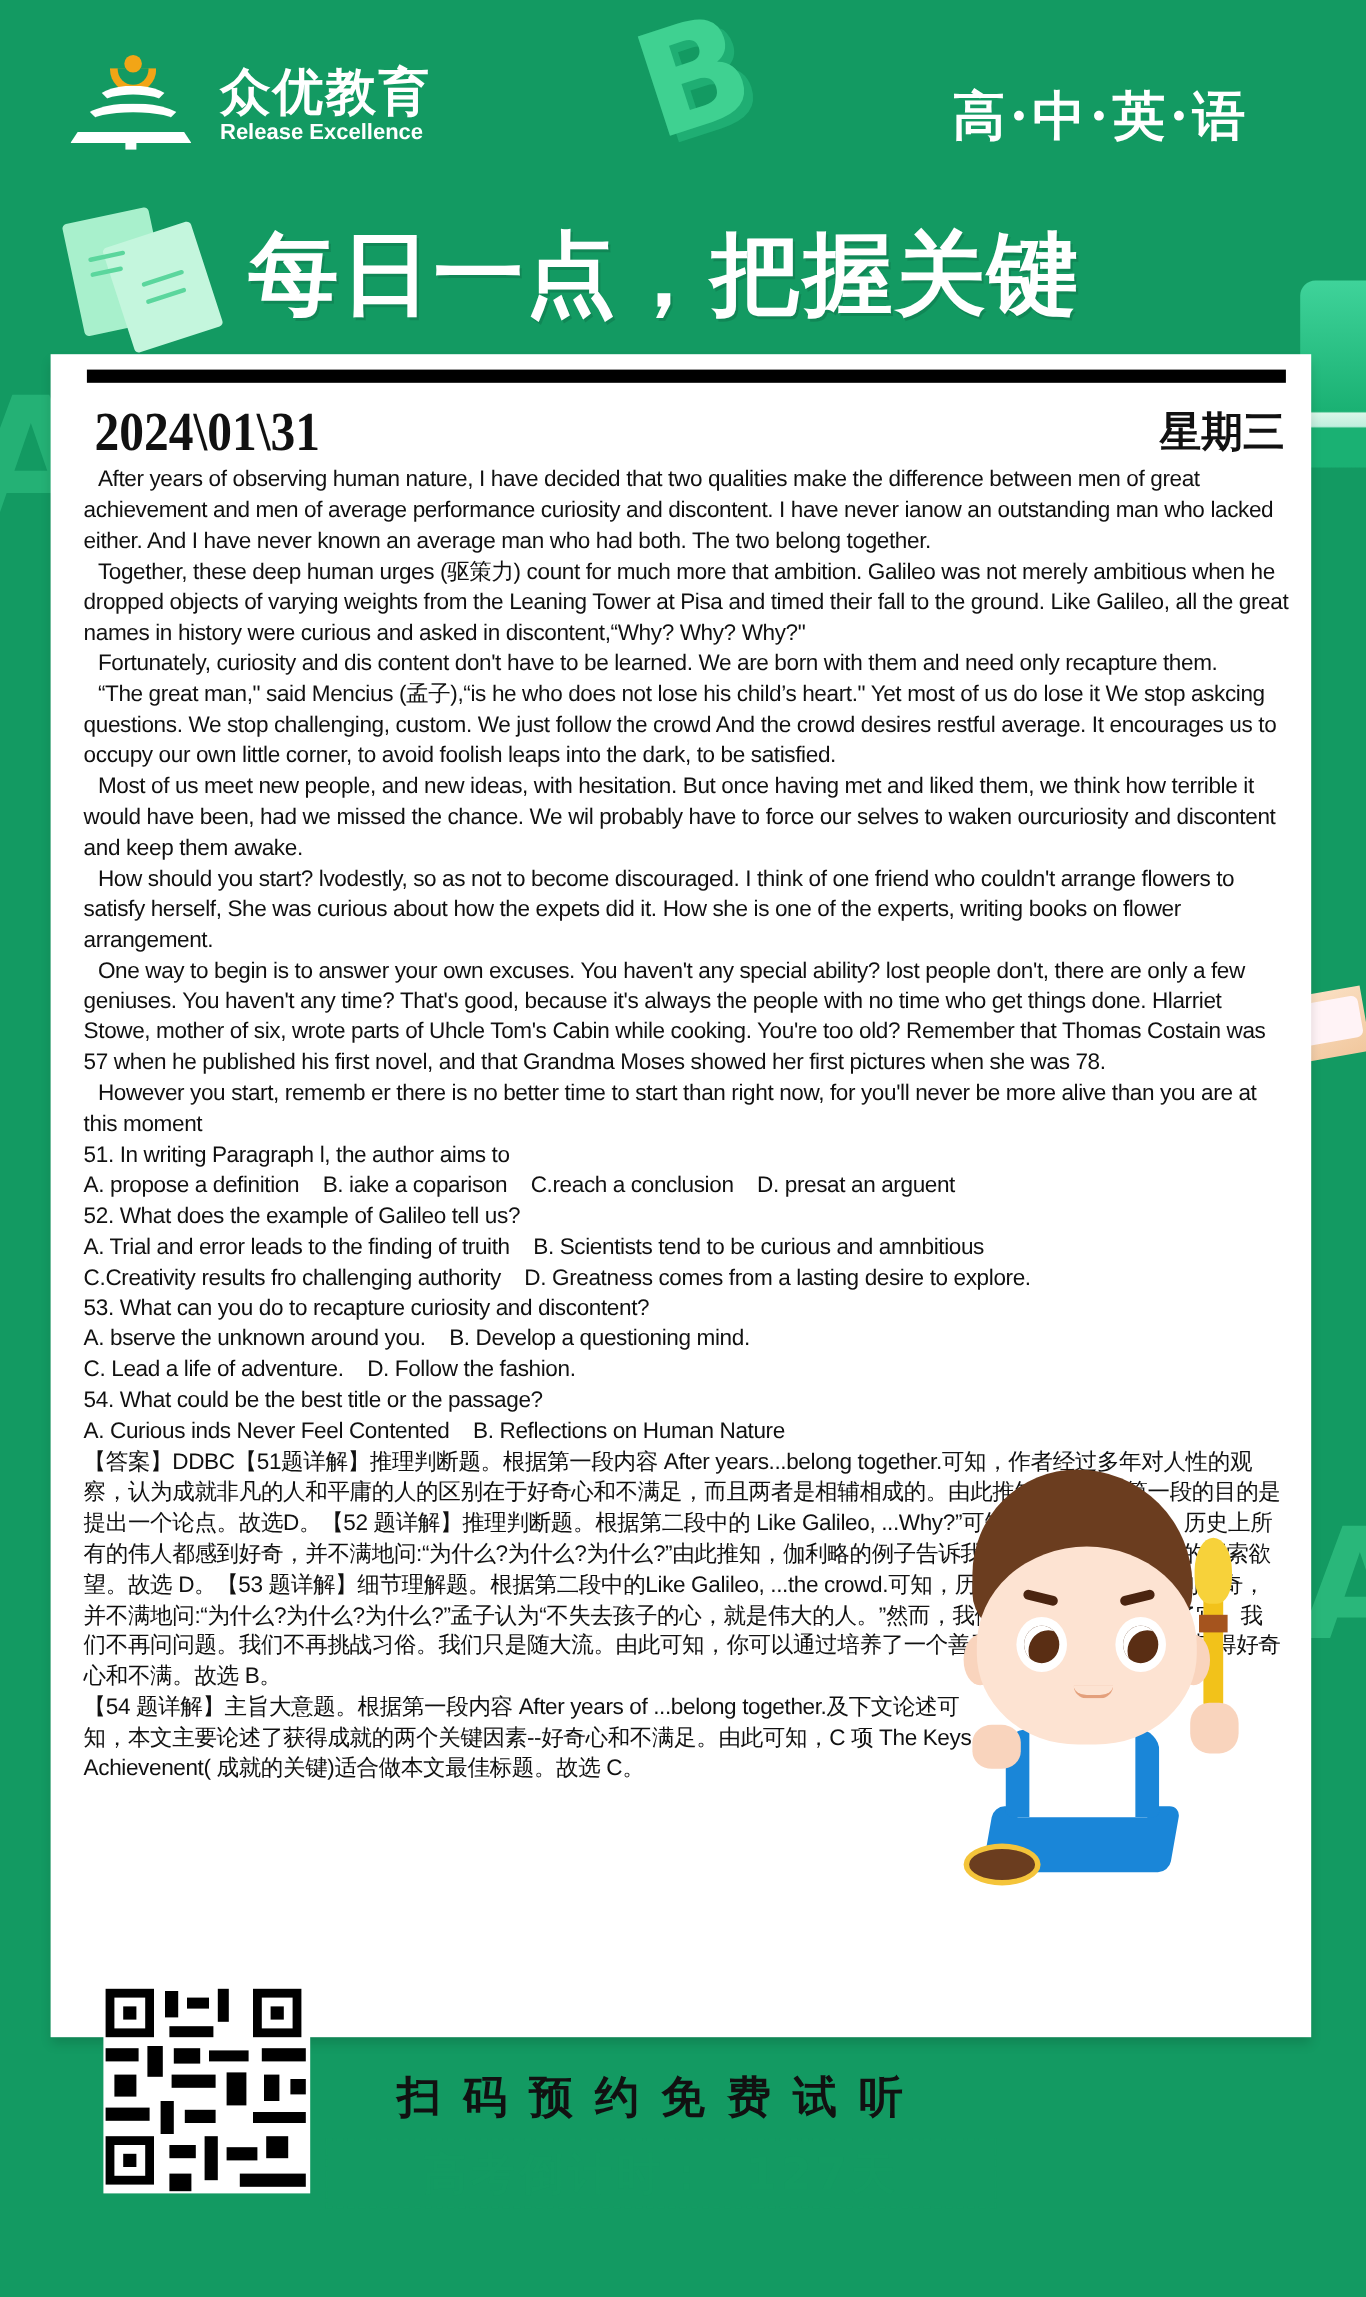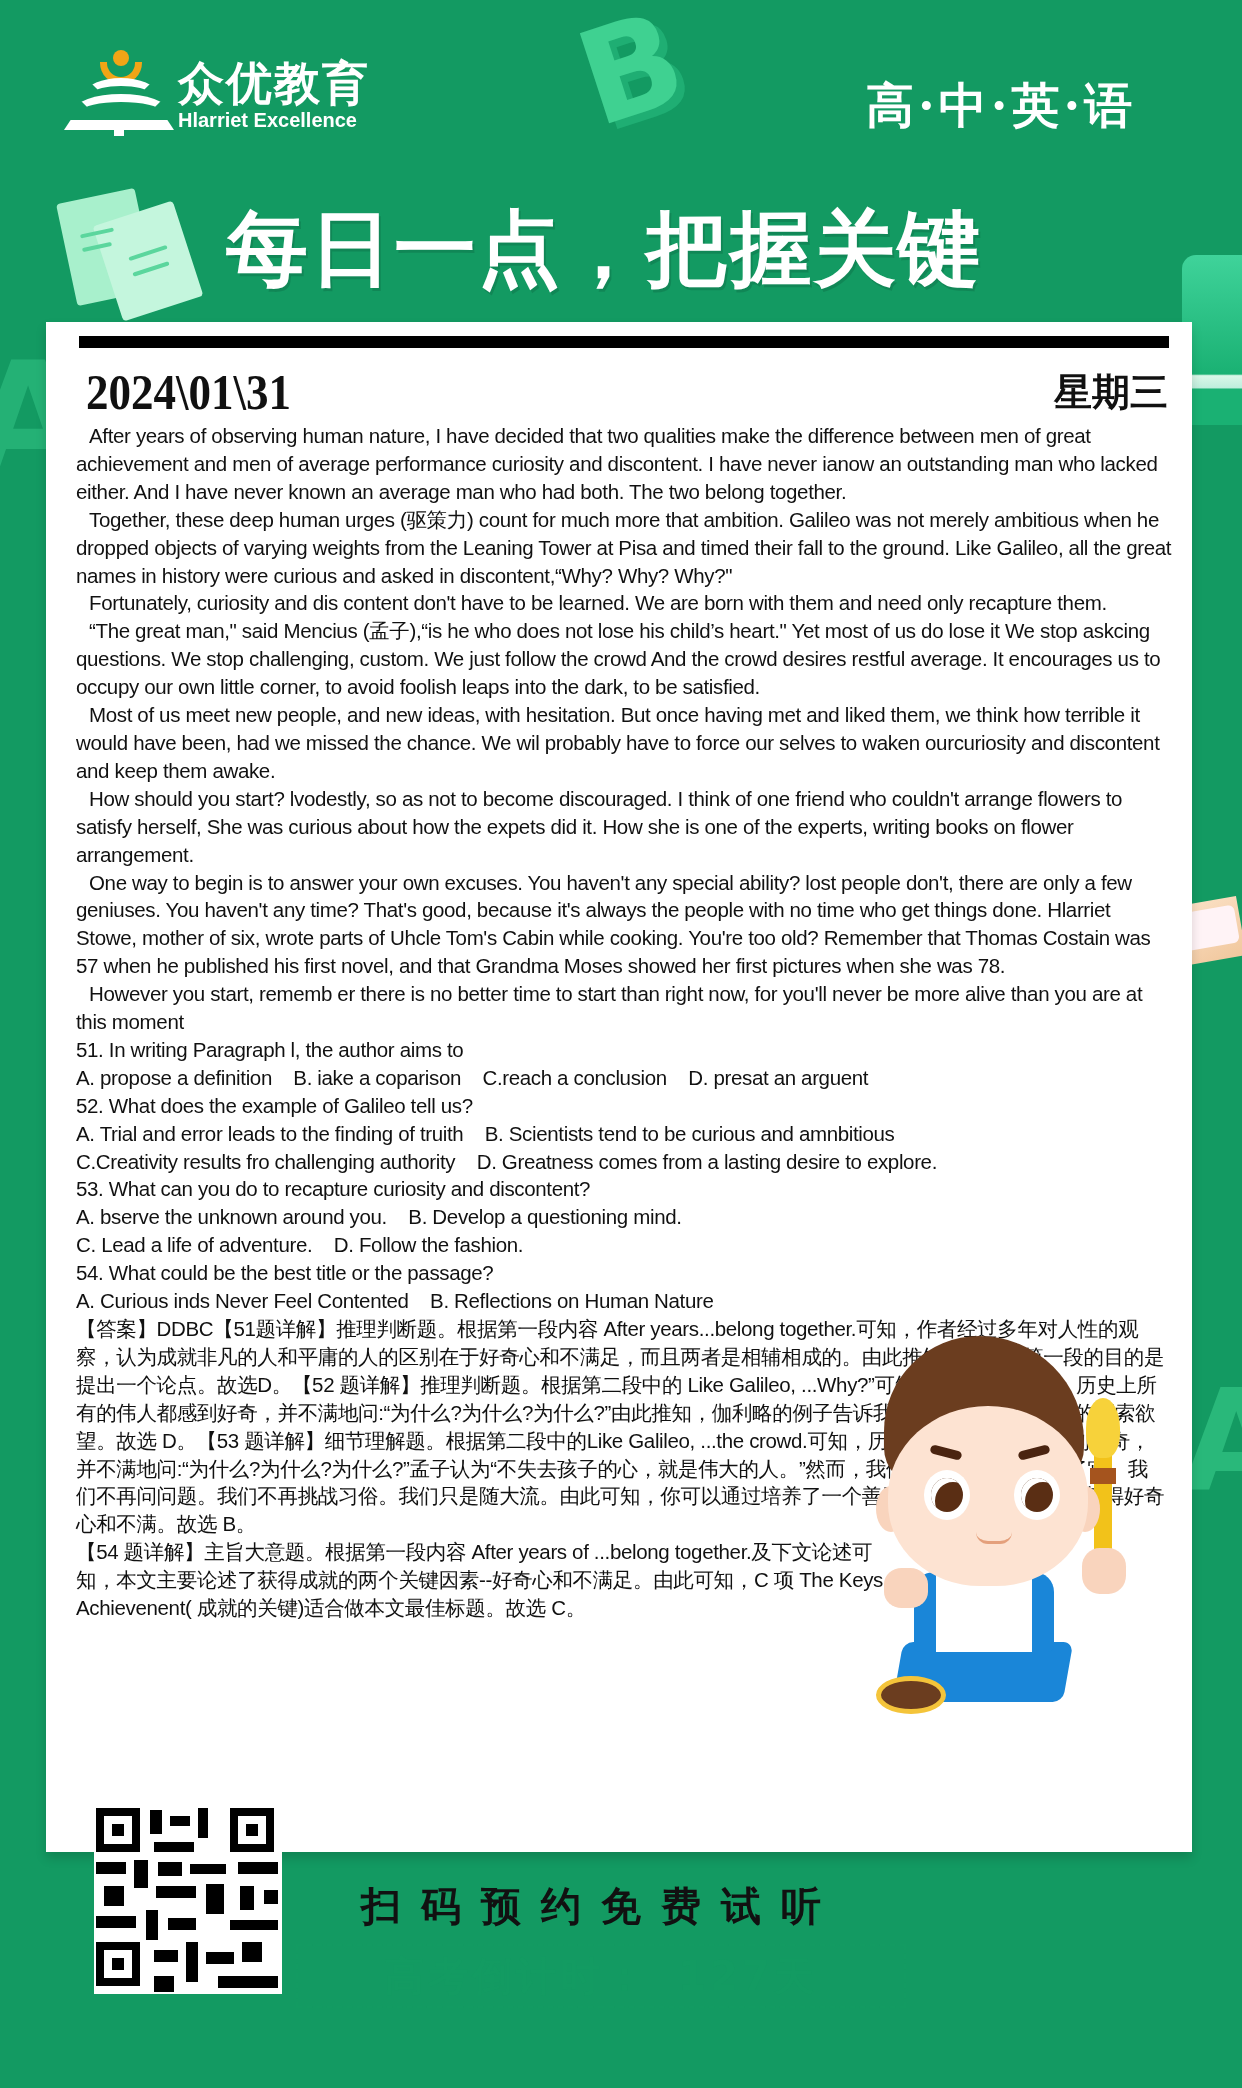--- a/index.html
+++ b/index.html
@@ -44,21 +44,21 @@
   
   .logo { position: absolute; left: 64px; top: 50px; display: flex; align-items: center; }
   .logo-mark { position: relative; width: 110px; height: 88px; }
   .logo-mark .dot { position: absolute; left: 49px; top: 0; width: 16px; height: 16px; border-radius: 50%; background: #f2a516; }
   .logo-mark .cup { position: absolute; left: 36px; top: 12px; width: 42px; height: 22px; border: 7px solid #f2a516; border-top: none; border-radius: 0 0 30px 30px; }
   .logo-mark .arc { position: absolute; border: 8px solid #fff; border-bottom: none; border-left-color: transparent; border-right-color: transparent; border-radius: 50% 50% 0 0; }
   .logo-mark .arc1 { left: 22px; top: 28px; width: 70px; height: 30px; }
   .logo-mark .arc2 { left: 10px; top: 44px; width: 94px; height: 34px; }
   .logo-mark .base { position: absolute; left: 0; top: 70px; width: 110px; height: 10px; background: #fff; clip-path: polygon(6% 0, 94% 0, 100% 100%, 0 100%); }
   .logo-mark .stem { position: absolute; left: 50px; top: 78px; width: 10px; height: 8px; background: #fff; }
-  .logo-text { margin-left: 4px; color: #fff; }
+  .logo-text { margin-left: 26px; color: #fff; }
   .logo-cn { font-family: "DejaVu Sans", sans-serif; font-weight: bold; font-size: 46px; letter-spacing: 2px; line-height: 52px; }
   .logo-en { font-family: "Liberation Sans", sans-serif; font-weight: bold; font-size: 20px; line-height: 22px; }
 
   .subject {
     position: absolute; left: 866px; top: 74px;
     color: #fff; font-family: "DejaVu Serif", serif; font-weight: bold; font-size: 48px; letter-spacing: 4px;
   }
   .headline-wrap { position: absolute; left: 66px; top: 185px; display: flex; align-items: center; }
   .paper-icon { position: relative; width: 140px; height: 130px; margin-right: 20px; }
   .paper-icon .p1, .paper-icon .p2 {
@@ -155,21 +155,21 @@
   <div class="logo-mark">
     <div class="dot"></div>
       <div class="cup"></div>
     <div class="arc arc1"></div>
       <div class="arc arc2"></div>
     <div class="base"></div>
       <div class="stem"></div>
   </div>
   <div class="logo-text">
     <div class="logo-cn">众优教育</div>
-    <div class="logo-en">Hlarriet Excellence</div>
+    <div class="logo-en">Release Excellence</div>
   </div>
 </div>
 
 <div class="subject">高·中·英·语</div>
 
 <div class="headline-wrap">
   <div class="paper-icon">
     <div class="p1"></div>
       <div class="p2"></div>
     <div class="ln" style="left:14px;top:46px;width:34px;transform:rotate(-12deg)"></div>

